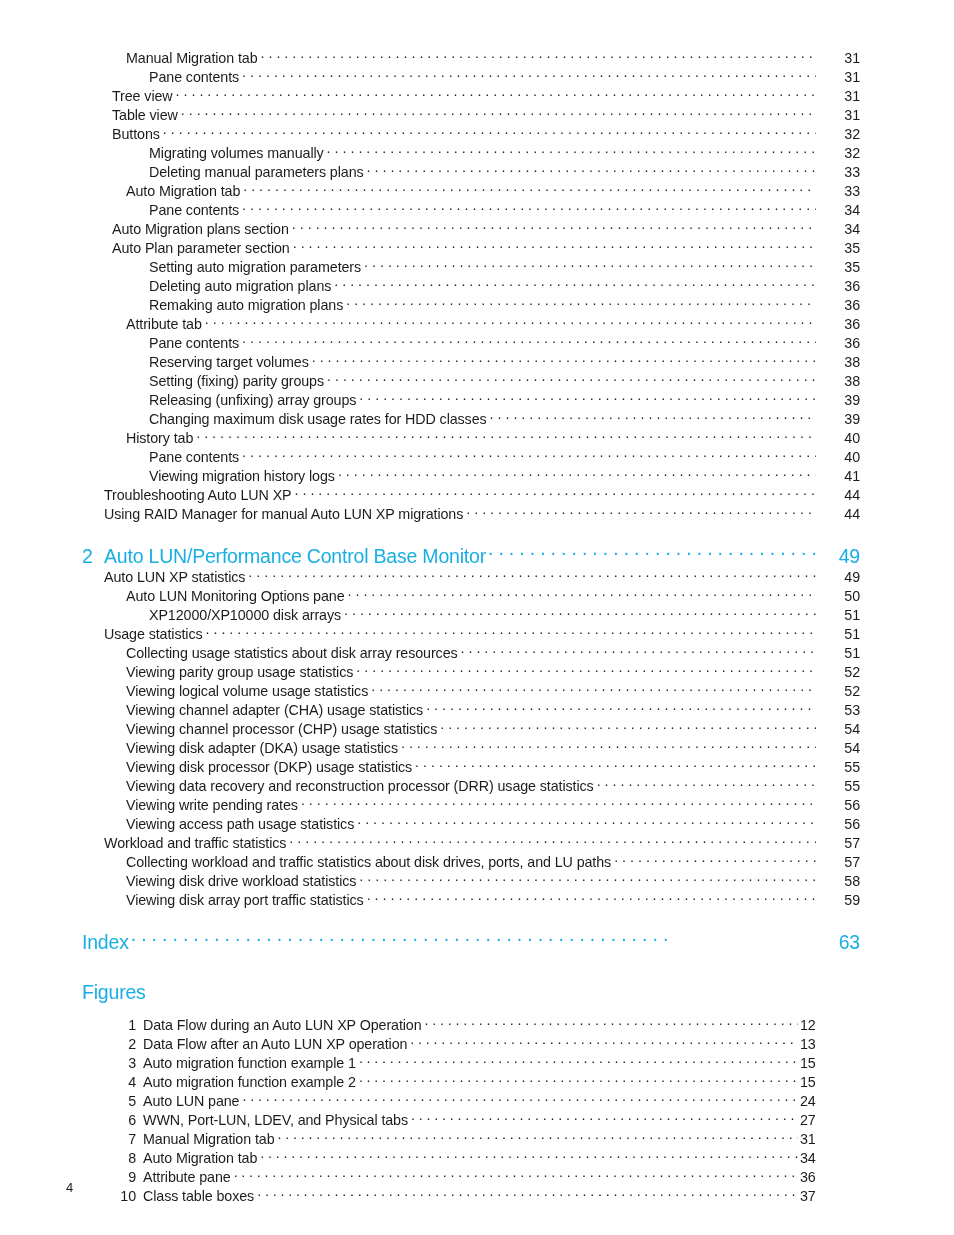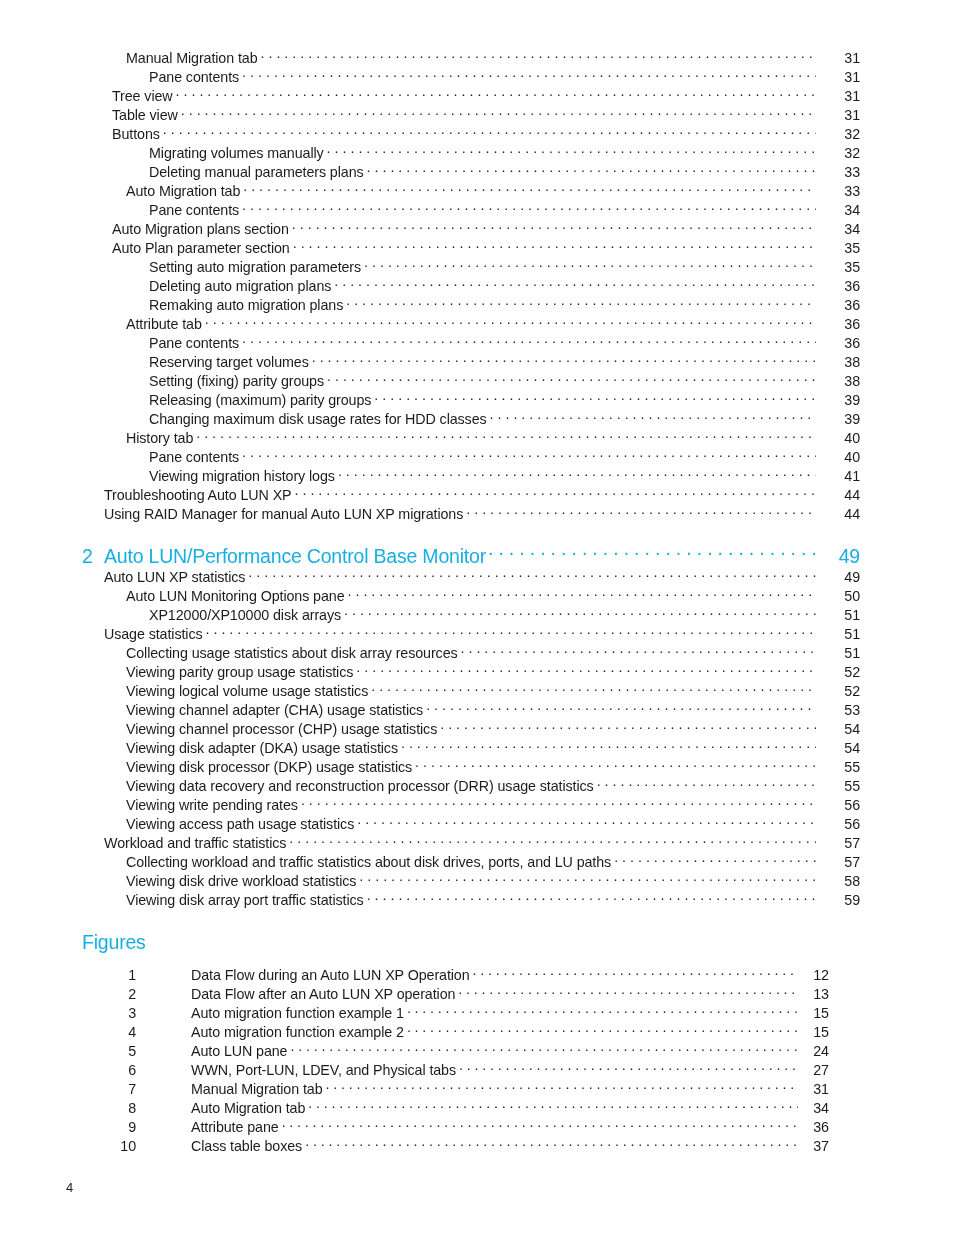--- a/index.html
+++ b/index.html
@@ -130,55 +130,56 @@
   .index-row .pnum { flex: 0 0 auto; width: 42px; text-align: right; }
 
   
   .fig-heading {
     color: #18AEE4;
     font-size: 19.5px;
     line-height: 26px;
     padding-left: 70px;
     letter-spacing: -0.2px;
     white-space: nowrap;
+    margin-top: 20px;
   }
 
   
   .fig-row {
     display: flex;
     align-items: baseline;
     height: 19px;
     line-height: 19px;
     font-size: 14.3px;
     letter-spacing: -0.1px;
     white-space: nowrap;
     color: #1c1c1c;
     padding-left: 100px;
   }
   .fig-row .fnum {
     flex: 0 0 auto;
     width: 24px;
     text-align: right;
     margin-right: 7px;
   }
-  .fig-row .label { flex: 0 0 auto; margin-left: 48px; }
+  .fig-row .label { flex: 0 0 auto; }
   .fig-row .leader {
     flex: 1 1 auto; overflow: hidden; position: relative;
     height: 19px; margin: 0 2px 0 3px;
   }
   .fig-row .leader::after {
     content: ". . . . . . . . . . . . . . . . . . . . . . . . . . . . . . . . . . . . . . . . . . . . . . . . . . . . . . . . . . . . . . . . . . . . . . . . . . . . . . . . . . . . . . . . . . . . . . . . . . . . . .";
     position: absolute; left: 0; top: 0;
     white-space: nowrap;
     font-size: 14.3px;
   }
   .fig-row .pnum {
     flex: 0 0 auto;
     width: 60px;
-    text-align: center;
+    text-align: left;
     padding-right: 18px;
     box-sizing: border-box;
   }
 
   
   .gap-ch { height: 14px; }
   .gap-sm { height: 10px; }
 
   
   .folio {
@@ -283,21 +284,21 @@
           <span class="label">Reserving target volumes</span>
           <span class="leader"></span>
           <span class="pnum">38</span>
         </div>
         <div class="row lv2">
           <span class="label">Setting (fixing) parity groups</span>
           <span class="leader"></span>
           <span class="pnum">38</span>
         </div>
         <div class="row lv2">
-          <span class="label">Releasing (maximum) parity groups</span>
+          <span class="label">Releasing (unfixing) array groups</span>
           <span class="leader"></span>
           <span class="pnum">39</span>
         </div>
         <div class="row lv2">
           <span class="label">Changing maximum disk usage rates for HDD classes</span>
           <span class="leader"></span>
           <span class="pnum">39</span>
         </div>
         <div class="row lv1">
           <span class="label">History tab</span>
@@ -423,20 +424,25 @@
         </div>
         <div class="row lv1">
           <span class="label">Viewing disk array port traffic statistics</span>
           <span class="leader"></span>
           <span class="pnum">59</span>
         </div>
       </div>
 
     <div class="gap-ch"></div>
 
+    <div class="index-row">
+      <span class="label">Index</span>
+      <span class="leader"></span>
+      <span class="pnum">63</span>
+    </div>
 
     <div class="gap-sm"></div>
 
     <div class="fig-heading">Figures</div>
 
     <div style="height:6px"></div>
 
     <div id="figures-list">
         <div class="fig-row">
           <span class="fnum">1</span>

